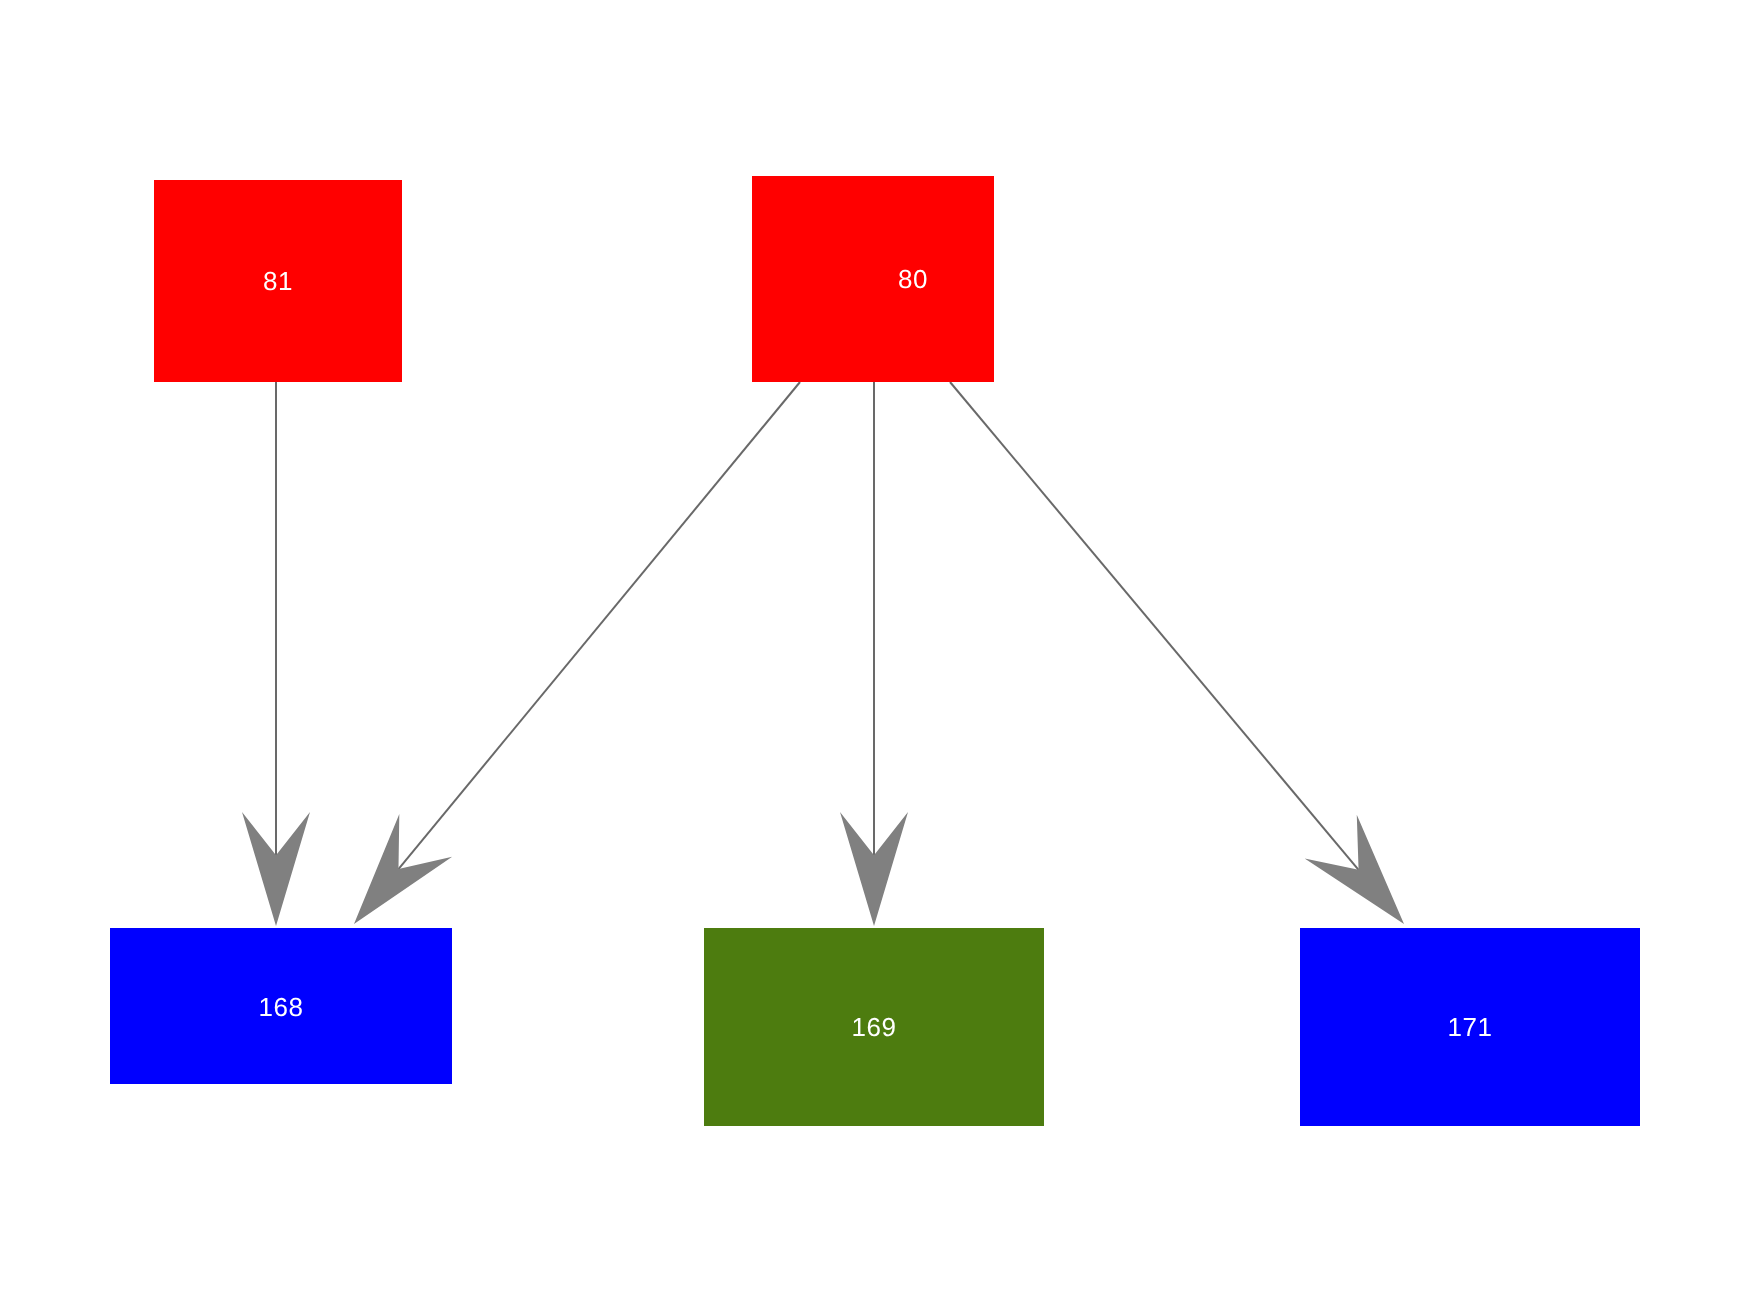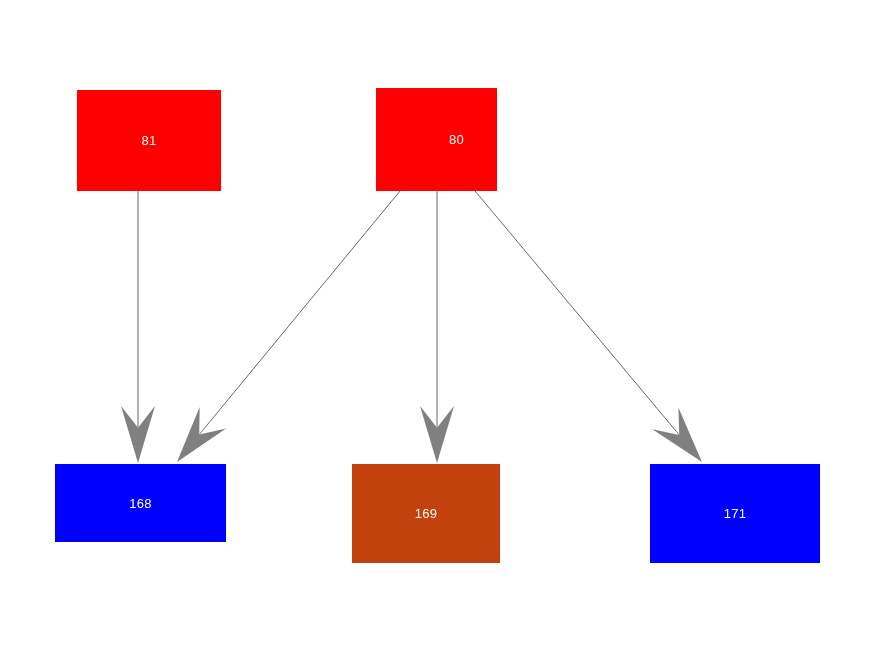--- a/index.html
+++ b/index.html
@@ -52,30 +52,30 @@
       </g>
     <g id="edge-arrows">
         <polygon points="138,463 121,406 138,427.66 155,406" fill="#808080"></polygon>
         <polygon points="177,462 199.6597809450722,407.00423354910544 199.24018261970124,434.53566172211066 226.08274363460924,428.4011268447999" fill="#808080"></polygon>
         <polygon points="437,463 420,406 437,427.66 454,406" fill="#808080"></polygon>
         <polygon points="702,462 652.3383507148446,429.26285610688944 679.2838858736777,434.9279893801753 678.3838617808899,407.4080773775471" fill="#808080"></polygon>
       </g>
   </svg>
 
   <div id="nodes-layer">
-      <div class="node" style="left: 77px; top: 90px; width: 144px; height: 101px; background: rgb(255, 0, 0);">
+      <div class="node" style="left: 77px; top: 90px; width: 124px; height: 101px; background: rgb(255, 0, 0);">
         <span class="node-label">81</span>
       </div>
       <div class="node" style="left: 376px; top: 88px; width: 121px; height: 103px; background: rgb(255, 0, 0); padding-left: 40px;">
         <span class="node-label">80</span>
       </div>
       <div class="node" style="left: 55px; top: 464px; width: 171px; height: 78px; background: rgb(0, 0, 255);">
         <span class="node-label">168</span>
       </div>
-      <div class="node" style="left: 352px; top: 464px; width: 148px; height: 99px; background: #c2410c;">
+      <div class="node" style="left: 352px; top: 464px; width: 170px; height: 99px; background: #4d7c0f;">
         <span class="node-label">169</span>
       </div>
       <div class="node" style="left: 650px; top: 464px; width: 170px; height: 99px; background: rgb(0, 0, 255);">
         <span class="node-label">171</span>
       </div>
     </div>
 
 </div>
 
 </body></html>

